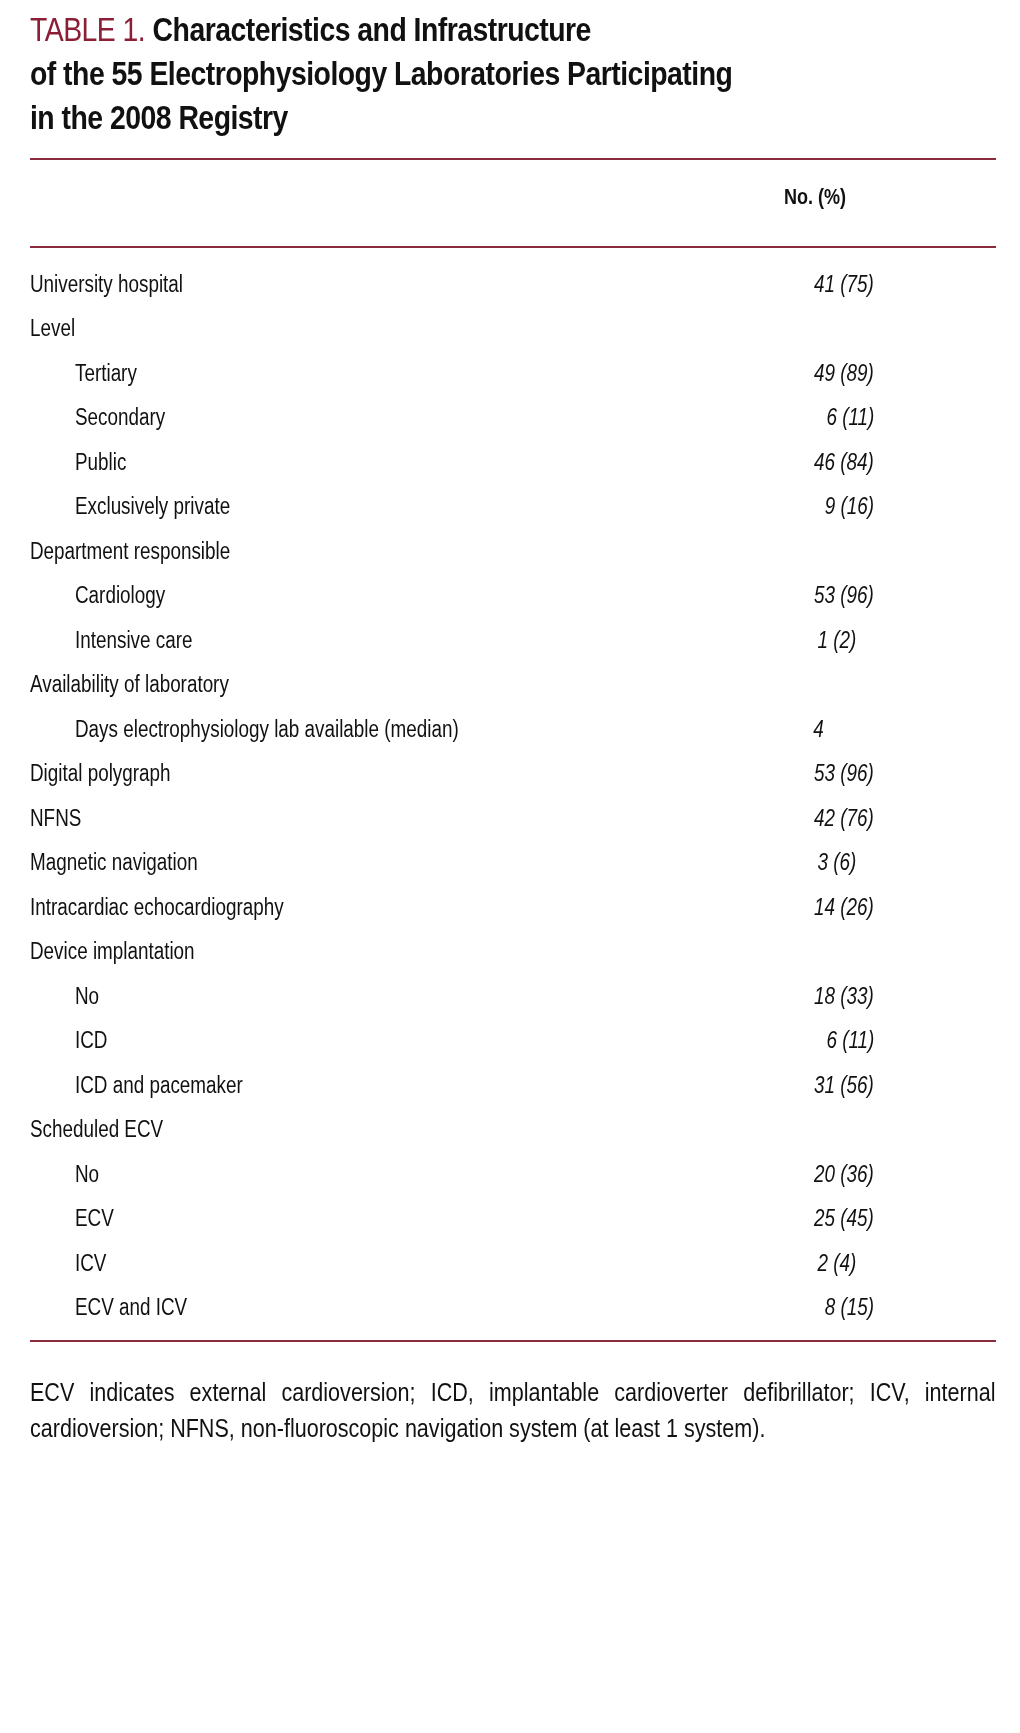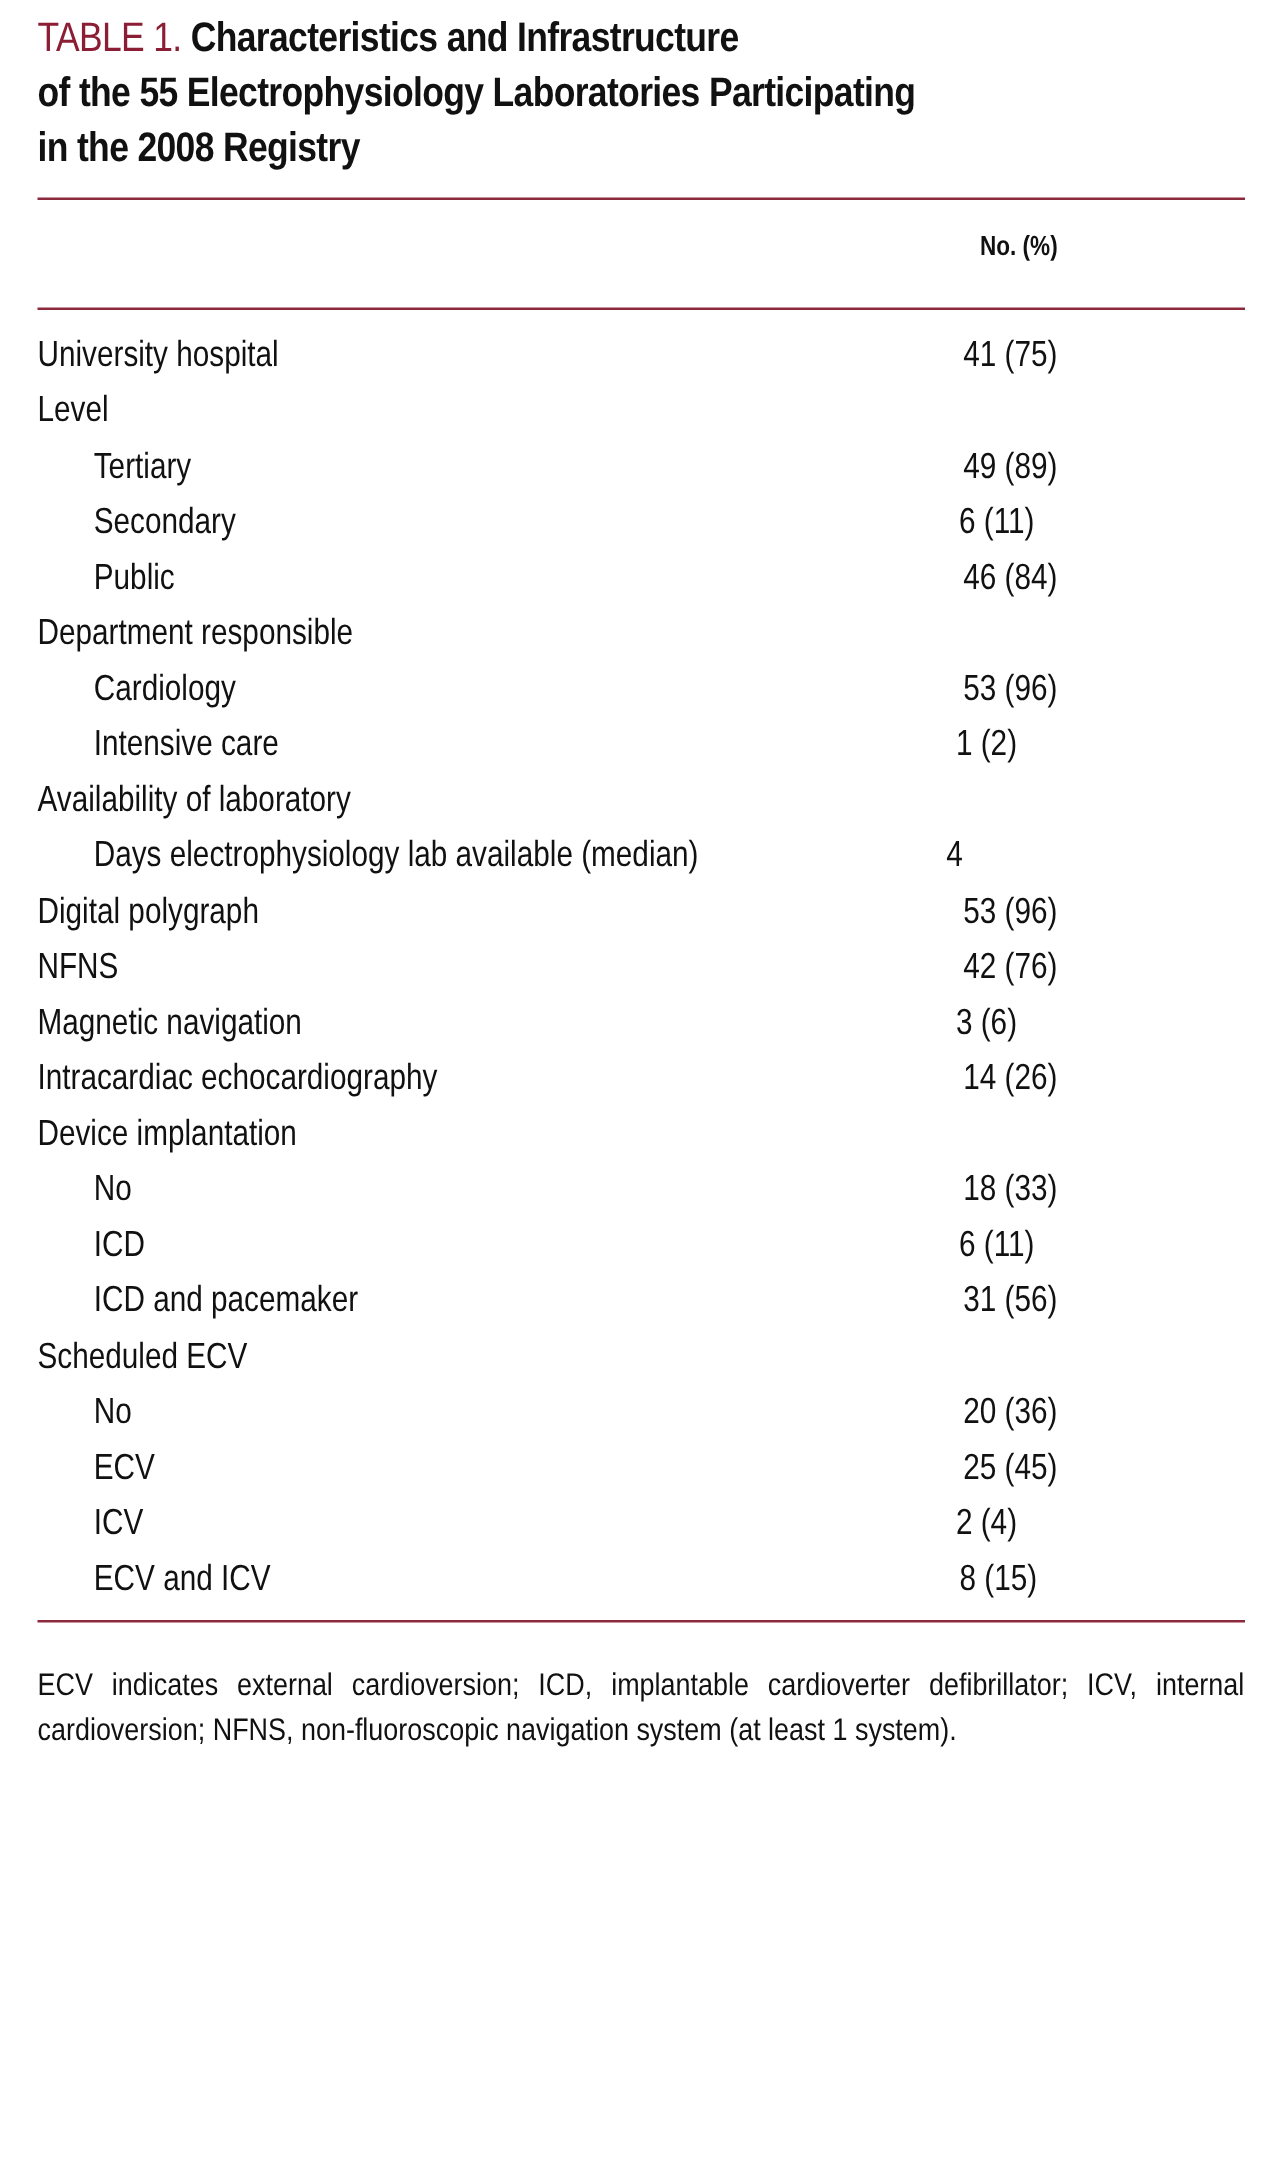--- a/index.html
+++ b/index.html
@@ -18,25 +18,25 @@
   }
   .title .label { color: #8b1e34; font-weight: normal; }
   .rule { height: 2px; background: #8b2a3c; margin: 0; width: 966px; }
   .head-row { height: 86px; position: relative; }
   .col-head {
     position: absolute; left: 754px; top: 24px;
     font-size: 22px; font-weight: bold;
     transform: scaleX(0.82); transform-origin: left top;
   }
   table { border-collapse: collapse; margin-top: 14px; }
-  td { padding: 0; height: 44.5px; vertical-align: middle; font-size: 29px; white-space: nowrap; }
+  td { padding: 0; height: 44.5px; vertical-align: middle; font-size: 23px; white-space: nowrap; }
   td.lbl { width: 724px; }
   td.lbl span { display: inline-block; transform: scaleX(0.82); transform-origin: left center; }
   td.lbl.indent span { margin-left: 45px; }
-  td.val { width: 120px; text-align: left; }
+  td.val { width: 120px; text-align: right; font-style: italic; }
   td.val span { display: inline-block; transform: scaleX(0.82); transform-origin: right center; }
   td.val.narrow span { margin-right: 18px; }
   td.val.median span { margin-right: 50px; }
   .footnote {
     margin-top: 6px; padding-top: 26px; width: 1120px;
     font-size: 25px; line-height: 36px; text-align: justify;
     transform: scaleX(0.862); transform-origin: left top;
   }
 </style>
 </head>
@@ -70,20 +70,24 @@
           <td class="lbl indent"><span>Tertiary</span></td>
           <td class="val"><span>49 (89)</span></td>
         </tr>
         <tr>
           <td class="lbl indent"><span>Secondary</span></td>
           <td class="val"><span>6 (11)</span></td>
         </tr>
         <tr>
           <td class="lbl indent"><span>Public</span></td>
           <td class="val"><span>46 (84)</span></td>
+        </tr>
+        <tr>
+          <td class="lbl indent"><span>Exclusively private</span></td>
+          <td class="val"><span>9 (16)</span></td>
         </tr>
         <tr>
           <td class="lbl"><span>Department responsible</span></td>
           <td class="val"><span></span></td>
         </tr>
         <tr>
           <td class="lbl indent"><span>Cardiology</span></td>
           <td class="val"><span>53 (96)</span></td>
         </tr>
         <tr>

